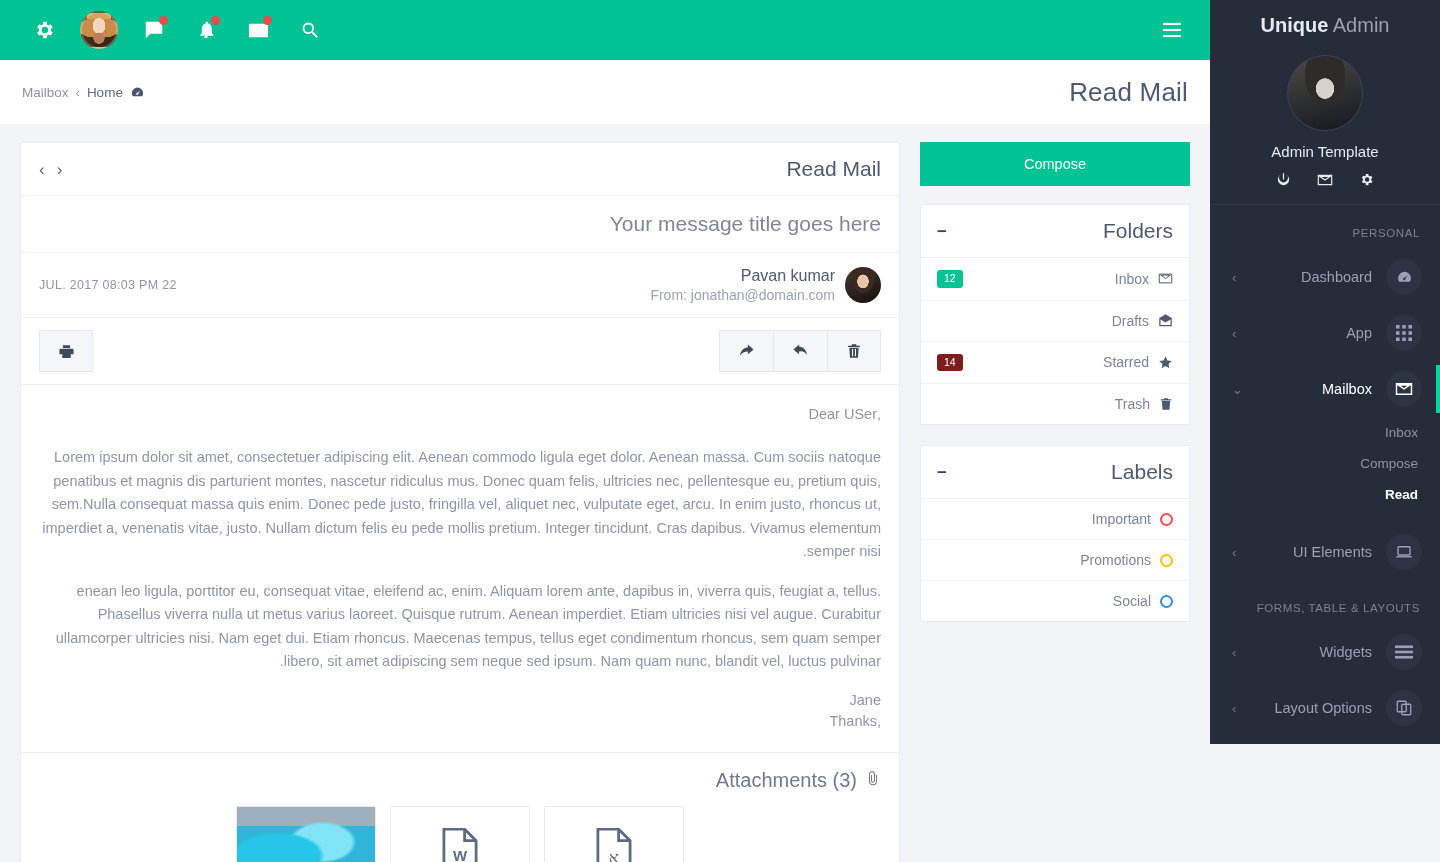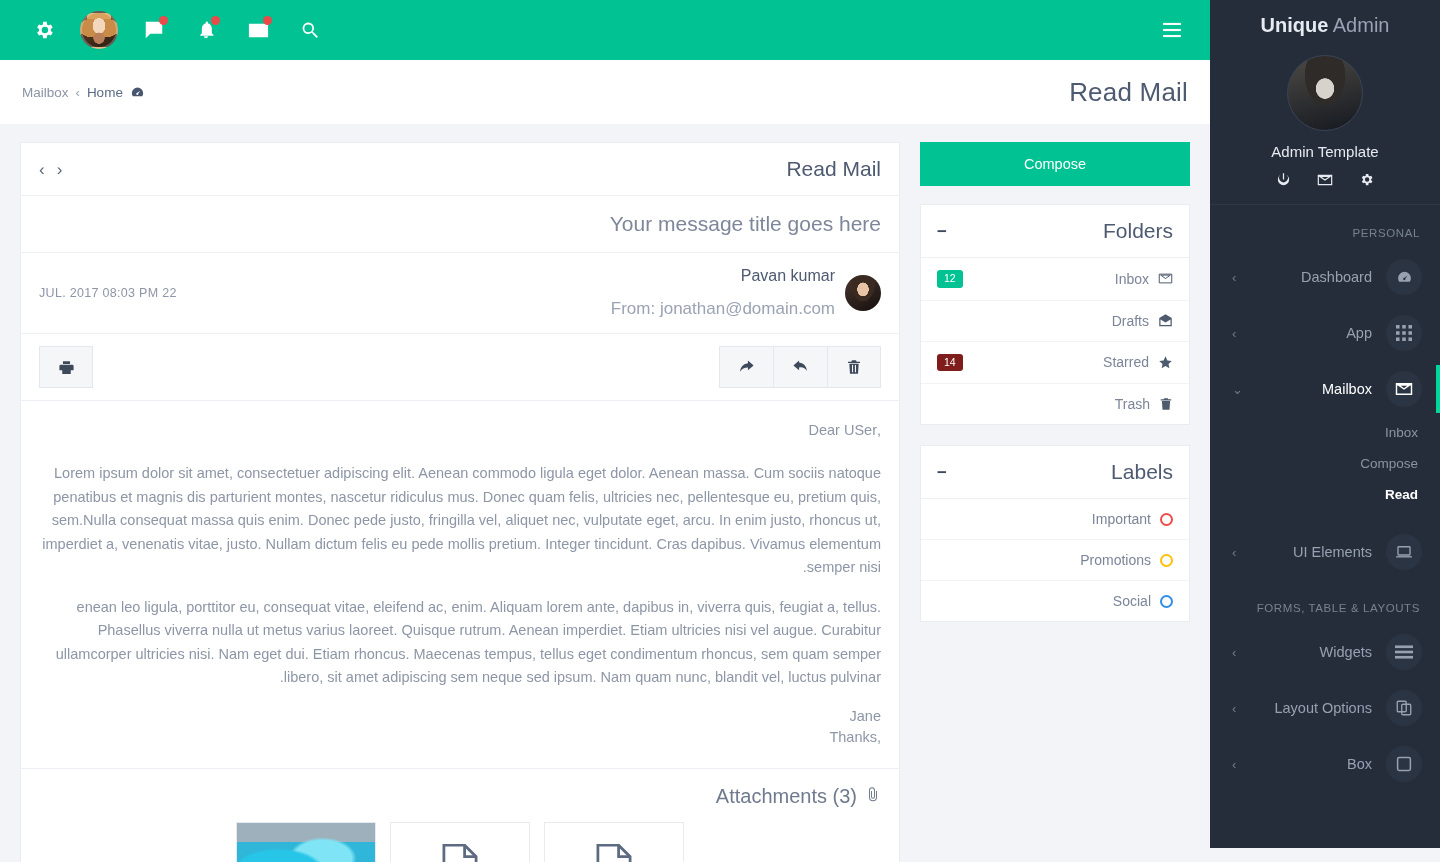--- a/index.html
+++ b/index.html
@@ -86,21 +86,21 @@
   }
 
   .mail-sender {
     display: flex; align-items: center; justify-content: space-between;
     padding: 14px 18px; border-bottom: 1px solid #eceff3;
   }
   .date { font-size: 12.5px; color: #8d96a6; letter-spacing: .3px; }
   .sender-right { display: flex; align-items: center; gap: 10px; }
   .sender-meta { text-align: right; }
   .sender-name { font-size: 16px; color: #4d5a70; }
-  .sender-from { font-size: 17px; color: #9aa3b4; margin-top: 14px; }
+  .sender-from { font-size: 14px; color: #9aa3b4; margin-top: 2px; }
   .avatar-sender {
     width: 36px; height: 36px; border-radius: 50%;
     background:
       radial-gradient(ellipse at 50% 40%, #e8c4a6 0 22%, transparent 23%),
       radial-gradient(ellipse at 50% 22%, #3a2a22 0 46%, transparent 47%),
       linear-gradient(150deg, #4a3730, #150f0d);
     flex: 0 0 auto;
   }
 
   .mail-actions {
@@ -172,21 +172,21 @@
   }
   .row-label .lbl-ico { display: flex; align-items: center; color: #4e5b6e; }
   .badge {
     font-size: 10.5px; color: #fff; padding: 3px 7px; border-radius: 3px;
     line-height: 1.1; font-weight: 400;
   }
   .dotcircle { width: 13px; height: 13px; border-radius: 50%; border: 2.4px solid; }
 
   
   .sidebar {
-    width: 230px; flex: 0 0 230px; height: 848px;
+    width: 230px; flex: 0 0 230px; height: 744px;
     background: #252d3b; color: #9aa3b4;
     overflow: hidden; position: relative;
   }
   .sb-brand {
     text-align: center; padding: 14px 0 8px 0; font-size: 20px; color: #9aa3b4;
   }
   .sb-brand b { color: #e7eaf0; font-weight: 700; }
   .sb-avatar-wrap { display: flex; justify-content: center; margin-top: 10px; }
   .sb-avatar {
     width: 76px; height: 76px; border-radius: 50%;

